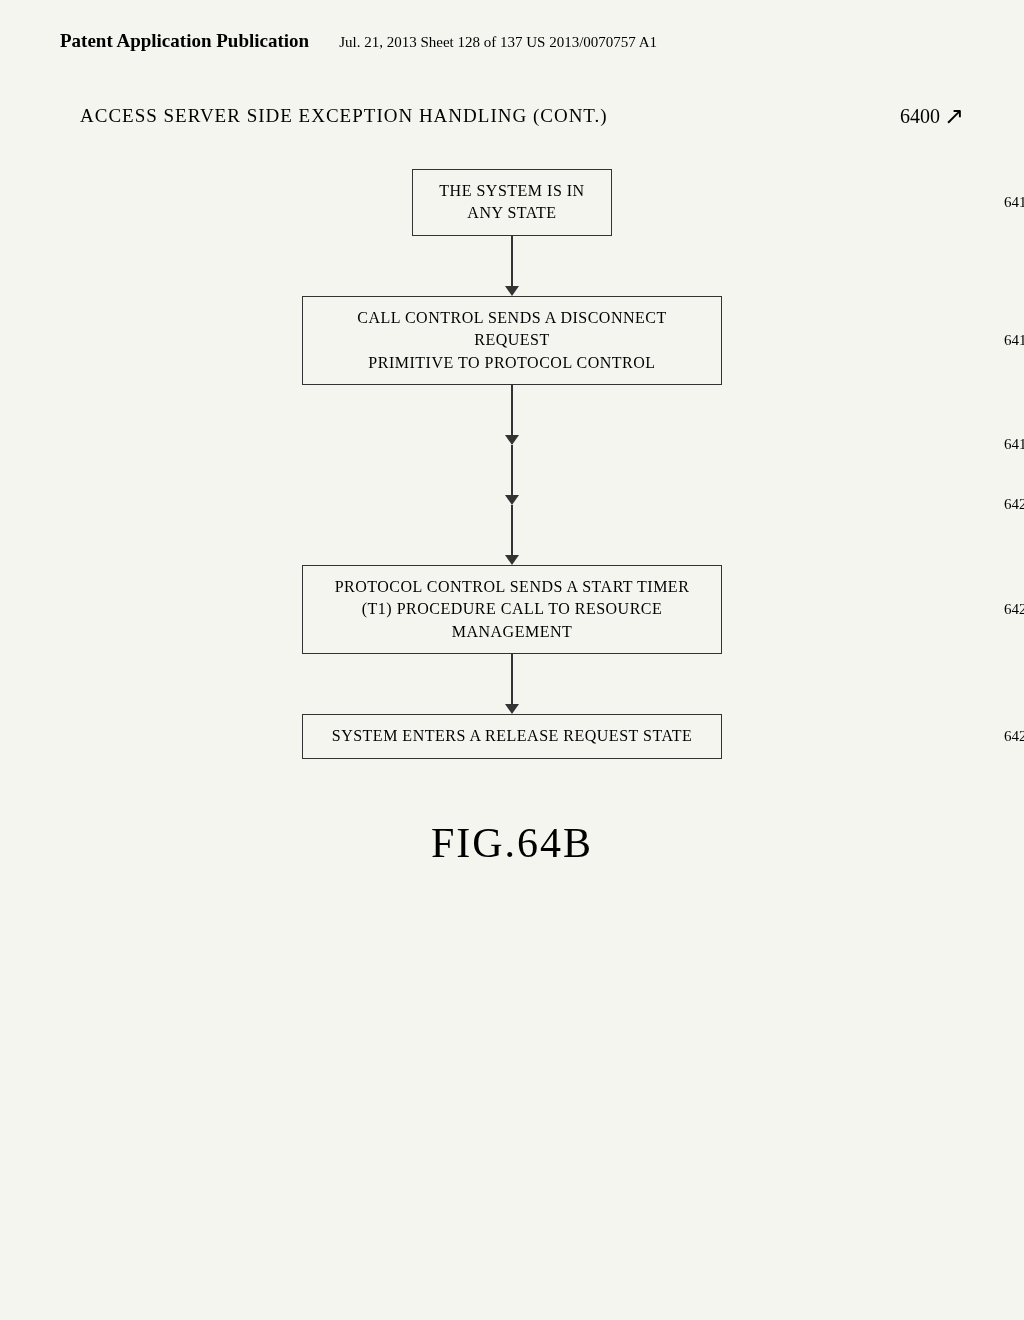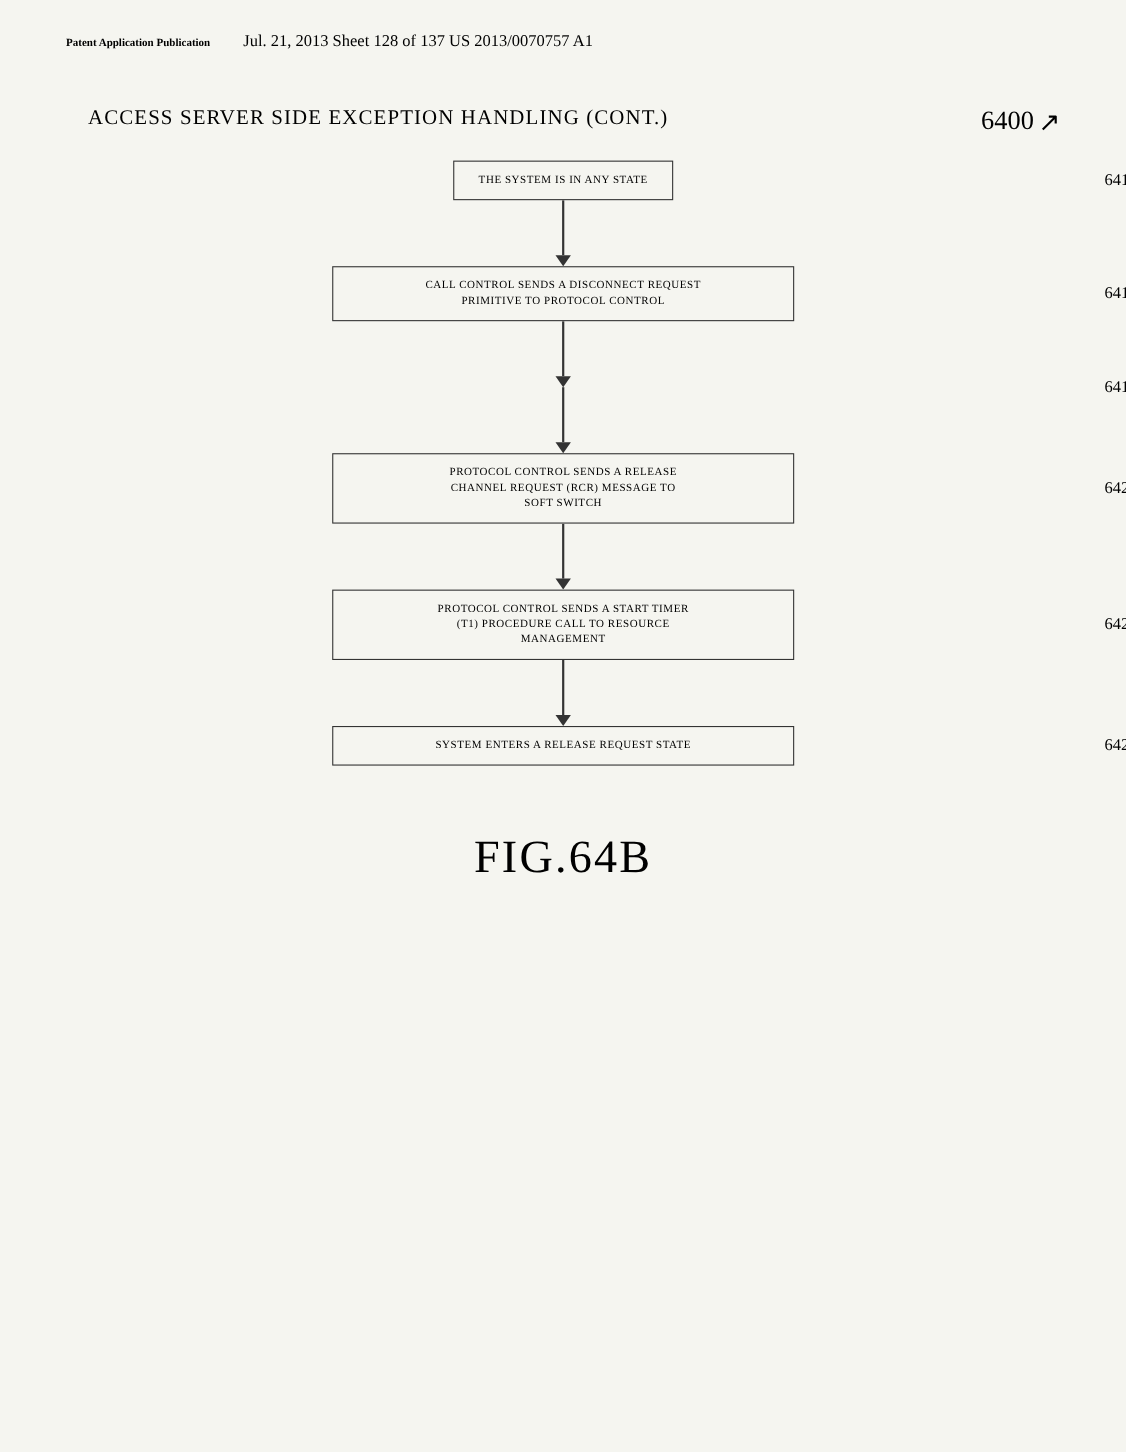--- a/index.html
+++ b/index.html
@@ -19,71 +19,71 @@
       position: relative;
     }
     .header {
       display: flex;
       align-items: baseline;
       gap: 30px;
       margin-bottom: 40px;
       border-bottom: none;
     }
     .header-left {
-      font-size: 10px;
+      font-size: 19px;
       font-weight: bold;
       font-family: 'Times New Roman', Times, serif;
     }
     .header-right {
       font-size: 15px;
       font-family: 'Times New Roman', Times, serif;
     }
     .diagram-area {
       display: flex;
       flex-direction: column;
       align-items: center;
       position: relative;
       padding-top: 10px;
     }
     .diagram-title-row {
       display: flex;
-      align-items: flex-start;
-      width: 100%;
-      margin-bottom: 20px;
+      align-items: center;
+      width: 100%;
+      margin-bottom: 39px;
       padding-left: 20px;
     }
     .diagram-title {
       font-size: 19px;
       font-family: 'Times New Roman', Times, serif;
       letter-spacing: 1px;
       flex: 1;
     }
     .diagram-id-main {
-      font-size: 24px;
+      font-size: 20px;
       font-family: 'Times New Roman', Times, serif;
       margin-left: 10px;
       white-space: nowrap;
     }
     .arrow-tail {
       font-size: 24px;
       margin-left: 4px;
     }
     .flow-container {
       display: flex;
       flex-direction: column;
       align-items: center;
       width: 100%;
       gap: 0;
     }
     .flow-box {
       border: 1.5px solid #333;
       background: #f5f5f0;
       text-align: center;
       font-family: 'Times New Roman', Times, serif;
-      font-size: 10px;
+      font-size: 16px;
       letter-spacing: 0.5px;
       line-height: 1.4;
       padding: 10px 18px;
       position: relative;
     }
     .box-start {
       width: 200px;
     }
     .box-wide {
       width: 420px;
@@ -180,23 +180,20 @@
       <div class="box-label-row">
         <span class="step-label">6418</span>
       </div>
 
       <div class="connector-group">
         <div class="connector"></div>
         <div class="arrow-down"></div>
       </div>
 
       <div class="box-label-row">
-        <div class="flow-box box-wide">
-          <span>PROTOCOL CONTROL SENDS A RELEASE<br>CHANNEL REQUEST (RCR) MESSAGE TO<br>SOFT SWITCH</span>
-        </div>
         <span class="step-label">6420</span>
       </div>
 
       <div class="connector-group">
         <div class="connector"></div>
         <div class="arrow-down"></div>
       </div>
 
       <div class="box-label-row">
         <div class="flow-box box-wide">

